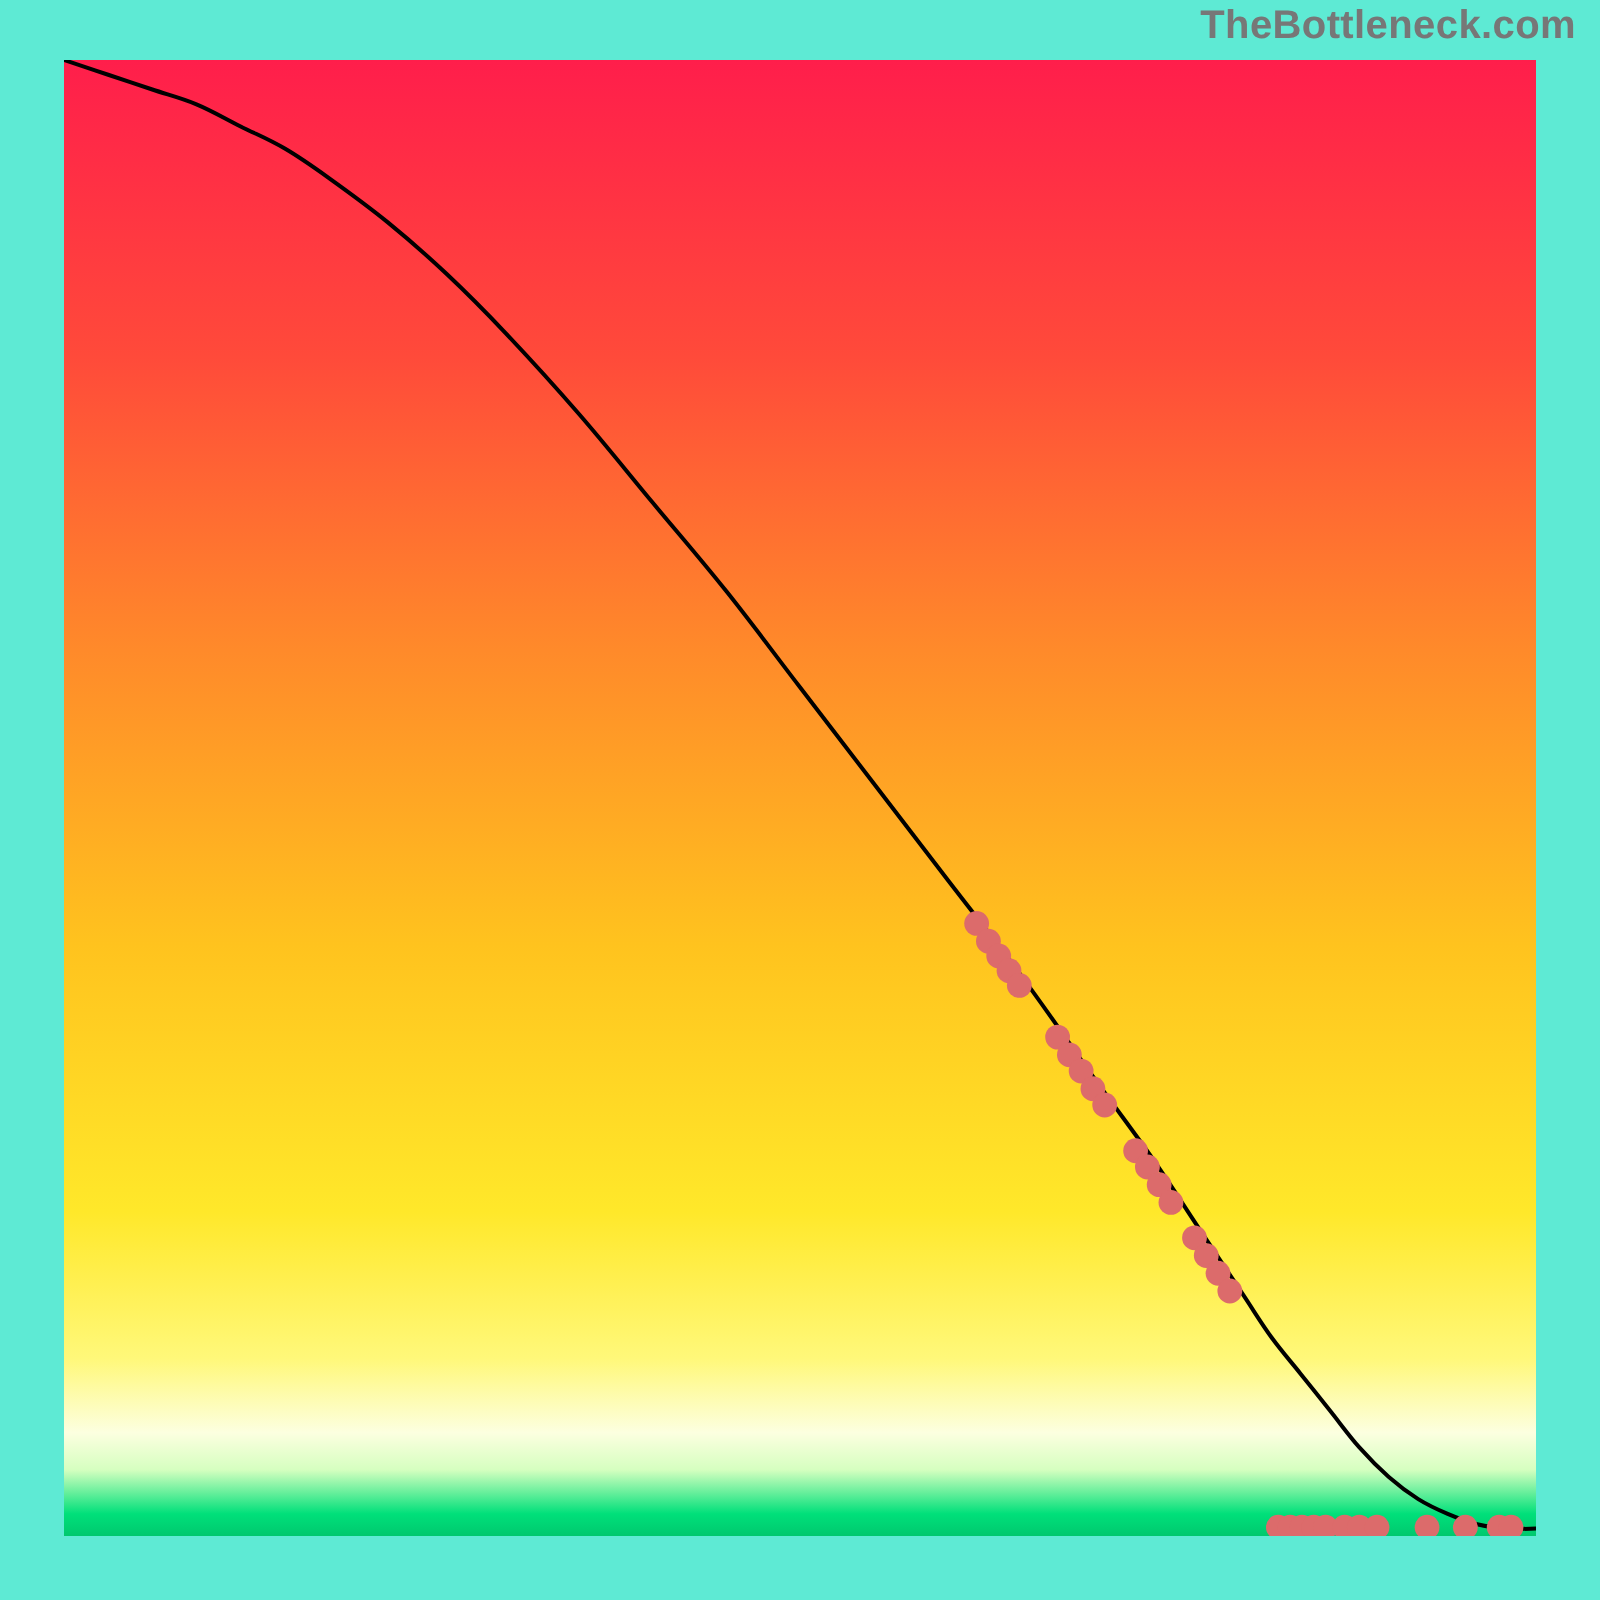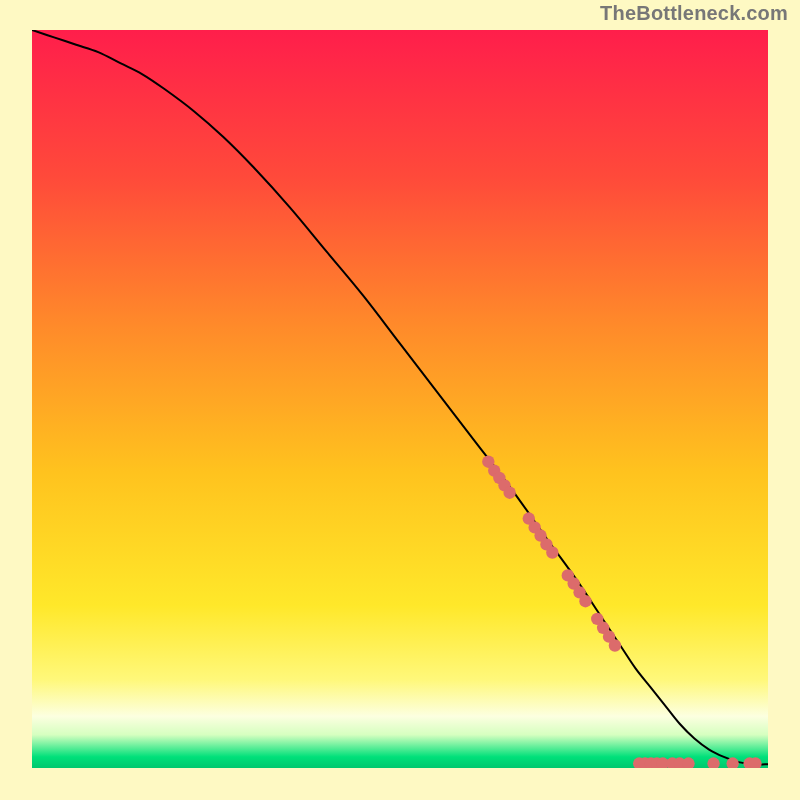--- a/index.html
+++ b/index.html
@@ -10,21 +10,21 @@
     background: #000;
     overflow: hidden;
     font-family: Arial, Helvetica, sans-serif;
   }
   .frame {
     position: absolute;
     top: 0;
     left: 0;
     width: 800px;
     height: 800px;
-    background: #fef9c3;
+    background: #5eead4;
     text-align: center;
   }
   .watermark {
     position: absolute;
     top: 2px;
     right: 12px;
     color: #777;
     font-size: 20px;
     font-weight: 600;
     letter-spacing: 0.2px;

